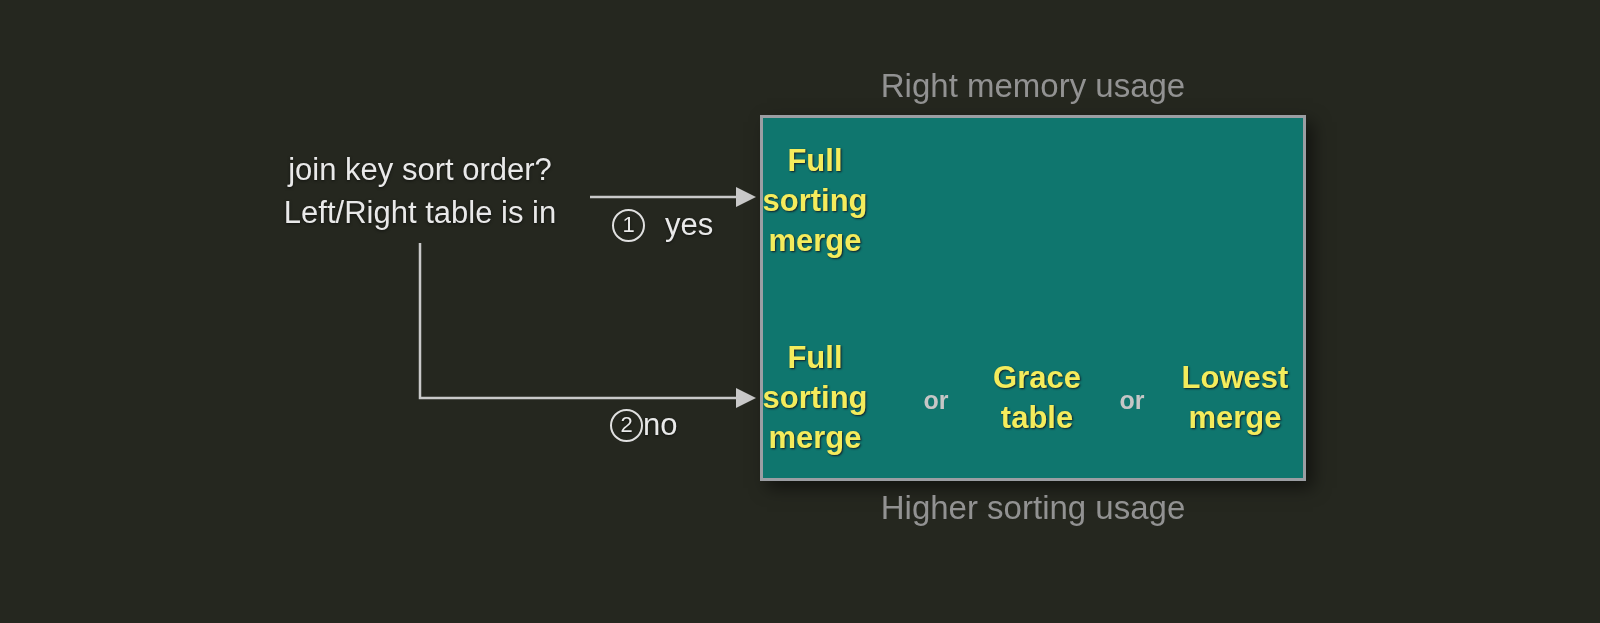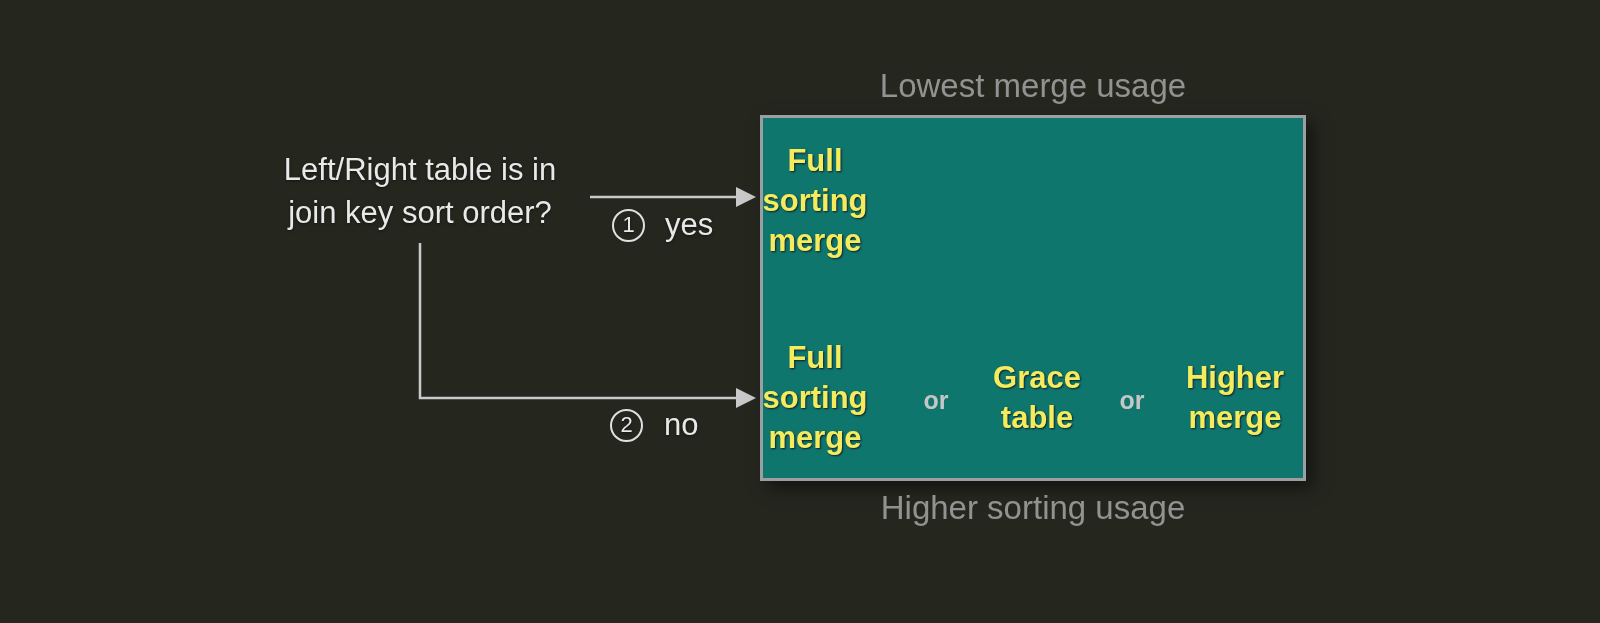--- a/index.html
+++ b/index.html
@@ -53,21 +53,21 @@
     justify-content: center;
     width: 29px;
     height: 29px;
     border: 2.5px solid #e0e0e0;
     border-radius: 50%;
     font-size: 22px;
     line-height: 1;
     color: #e9e9e9;
   }
   .branch-yes .branch-word { margin-left: 20px; }
-  .branch-no  .branch-word { margin-left: 21px; }
+  .branch-no  .branch-word { }
 
   
   .caption {
     position: absolute;
     left: 760px;
     width: 546px;
     text-align: center;
     color: #929292;
     font-size: 33px;
     line-height: 40px;
@@ -121,47 +121,47 @@
     <defs>
       <marker id="arrowhead" viewBox="0 0 10 10" refX="2" refY="5" markerWidth="8" markerHeight="8" orient="auto" markerUnits="strokeWidth">
         <path d="M 0 0 L 10 5 L 0 10 Z" fill="#c9c9c9"></path>
       </marker>
     </defs>
     <path d="M 590 197 L 740 197" fill="none" stroke="#c9c9c9" stroke-width="2.5" marker-end="url(#arrowhead)"></path>
     <path d="M 420 243 L 420 398 L 740 398" fill="none" stroke="#c9c9c9" stroke-width="2.5" marker-end="url(#arrowhead)"></path>
   </svg>
 
   <div class="question">
+    <div>join key sort order?</div>
     <div>Left/Right table is in</div>
-    <div>join key sort order?</div>
   </div>
 
   <div class="branch-label branch-yes">
     <span class="num-circle">1</span>
     <span class="branch-word">yes</span>
   </div>
 
   <div class="branch-label branch-no">
     <span class="num-circle">2</span>
     <span class="branch-word">no</span>
   </div>
 
-  <div class="caption caption-top">Lowest merge usage</div>
+  <div class="caption caption-top">Right memory usage</div>
 
   <div class="algo-box">
     <div class="cell algo-name cell-sorted">Full
 sorting
 merge</div>
 
     <div class="cell algo-name cell-uns-1">Full
 sorting
 merge</div>
     <div class="cell or-word cell-or-1">or</div>
     <div class="cell algo-name cell-uns-2">Grace
 table</div>
     <div class="cell or-word cell-or-2">or</div>
-    <div class="cell algo-name cell-uns-3">Higher
+    <div class="cell algo-name cell-uns-3">Lowest
 merge</div>
   </div>
 
   <div class="caption caption-bottom">Higher sorting usage</div>
 
 </div>
 
 </body></html>

